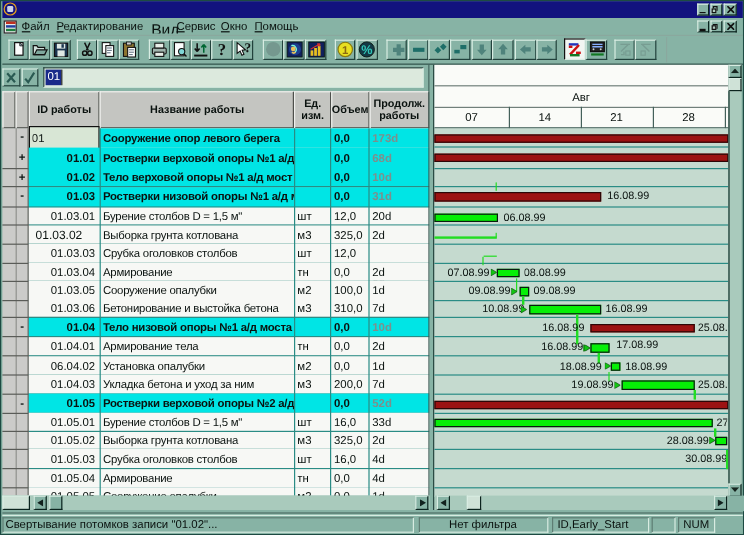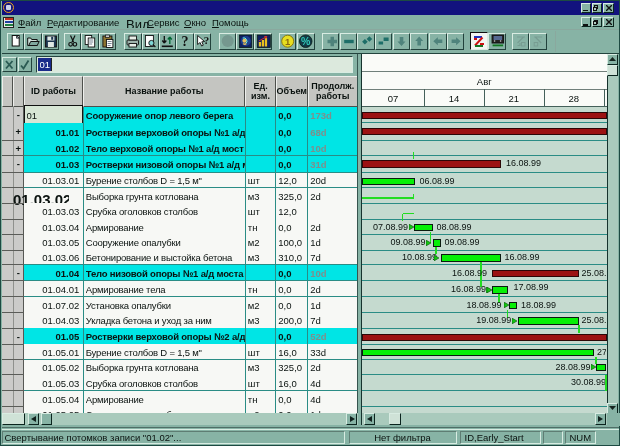--- a/index.html
+++ b/index.html
@@ -269,21 +269,21 @@
 <div class="abs" style="left:2.3px;top:171.9px;width:21.4px;height:1px;background:#5a5c58;"></div>
 <div class="abs" style="left:23.7px;top:172.5px;width:334.0px;height:15.5px;background:#f7f8f5;"></div>
 <div class="t" style="left:23.7px;top:175.25px;width:55.599999999999994px;text-align:right;font-size:9.5px;color:#0a120f;">01.03.01</div>
 <div class="t" style="left:85.8px;top:175.25px;width:159.0px;font-size:9.5px;letter-spacing:-0.2px;color:#0a120f;">Бурение столбов D = 1,5 м"</div>
 <div class="t" style="left:247.8px;top:175.25px;width:27.5px;font-size:9.5px;color:#0a120f;">шт</div>
 <div class="t" style="left:278.3px;top:175.25px;width:28.899999999999977px;font-size:9.5px;color:#0a120f;">12,0</div>
 <div class="t" style="left:310.2px;top:175.25px;width:47.0px;font-size:9.5px;color:#0a120f;">20d</div>
 <div class="abs" style="left:23.7px;top:187.4px;width:334.0px;height:1px;background:#2a8c85;"></div>
 <div class="abs" style="left:2.3px;top:187.4px;width:21.4px;height:1px;background:#5a5c58;"></div>
 <div class="abs" style="left:23.7px;top:188.0px;width:334.0px;height:15.199999999999989px;background:#f7f8f5;"></div>
-<div class="t" style="left:13px;top:190.6px;width:55.599999999999994px;text-align:right;font-size:15px;color:#0a120f;font-weight:bold;">01.03.02</div>
+<div class="t" style="left:13px;top:190.6px;width:55.599999999999994px;text-align:right;font-size:10px;color:#0a120f;">01.03.02</div>
 <div class="t" style="left:85.8px;top:190.6px;width:159.0px;font-size:9.5px;letter-spacing:-0.2px;color:#0a120f;">Выборка грунта котлована</div>
 <div class="t" style="left:247.8px;top:190.6px;width:27.5px;font-size:9.5px;color:#0a120f;">м3</div>
 <div class="t" style="left:278.3px;top:190.6px;width:28.899999999999977px;font-size:9.5px;color:#0a120f;">325,0</div>
 <div class="t" style="left:310.2px;top:190.6px;width:47.0px;font-size:9.5px;color:#0a120f;">2d</div>
 <div class="abs" style="left:23.7px;top:202.6px;width:334.0px;height:1px;background:#2a8c85;"></div>
 <div class="abs" style="left:2.3px;top:202.6px;width:21.4px;height:1px;background:#5a5c58;"></div>
 <div class="abs" style="left:23.7px;top:203.2px;width:334.0px;height:16.0px;background:#f7f8f5;"></div>
 <div class="t" style="left:23.7px;top:206.2px;width:55.599999999999994px;text-align:right;font-size:9.5px;color:#0a120f;">01.03.03</div>
 <div class="t" style="left:85.8px;top:206.2px;width:159.0px;font-size:9.5px;letter-spacing:-0.2px;color:#0a120f;">Срубка оголовков столбов</div>
 <div class="t" style="left:247.8px;top:206.2px;width:27.5px;font-size:9.5px;color:#0a120f;">шт</div>
@@ -325,21 +325,21 @@
 <div class="abs" style="left:2.3px;top:280.4px;width:21.4px;height:1px;background:#5a5c58;"></div>
 <div class="abs" style="left:23.7px;top:281.0px;width:334.0px;height:16.0px;background:#f7f8f5;"></div>
 <div class="t" style="left:23.7px;top:284.0px;width:55.599999999999994px;text-align:right;font-size:9.5px;color:#0a120f;">01.04.01</div>
 <div class="t" style="left:85.8px;top:284.0px;width:159.0px;font-size:9.5px;letter-spacing:-0.2px;color:#0a120f;">Армирование тела</div>
 <div class="t" style="left:247.8px;top:284.0px;width:27.5px;font-size:9.5px;color:#0a120f;">тн</div>
 <div class="t" style="left:278.3px;top:284.0px;width:28.899999999999977px;font-size:9.5px;color:#0a120f;">0,0</div>
 <div class="t" style="left:310.2px;top:284.0px;width:47.0px;font-size:9.5px;color:#0a120f;">2d</div>
 <div class="abs" style="left:23.7px;top:296.4px;width:334.0px;height:1px;background:#2a8c85;"></div>
 <div class="abs" style="left:2.3px;top:296.4px;width:21.4px;height:1px;background:#5a5c58;"></div>
 <div class="abs" style="left:23.7px;top:297.0px;width:334.0px;height:15.300000000000011px;background:#f7f8f5;"></div>
-<div class="t" style="left:23.7px;top:299.65px;width:55.599999999999994px;text-align:right;font-size:9.5px;color:#0a120f;">01.07.02</div>
+<div class="t" style="left:23.7px;top:299.65px;width:55.599999999999994px;text-align:right;font-size:9.5px;color:#0a120f;">06.04.02</div>
 <div class="t" style="left:85.8px;top:299.65px;width:159.0px;font-size:9.5px;letter-spacing:-0.2px;color:#0a120f;">Установка опалубки</div>
 <div class="t" style="left:247.8px;top:299.65px;width:27.5px;font-size:9.5px;color:#0a120f;">м2</div>
 <div class="t" style="left:278.3px;top:299.65px;width:28.899999999999977px;font-size:9.5px;color:#0a120f;">0,0</div>
 <div class="t" style="left:310.2px;top:299.65px;width:47.0px;font-size:9.5px;color:#0a120f;">1d</div>
 <div class="abs" style="left:23.7px;top:311.7px;width:334.0px;height:1px;background:#2a8c85;"></div>
 <div class="abs" style="left:2.3px;top:311.7px;width:21.4px;height:1px;background:#5a5c58;"></div>
 <div class="abs" style="left:23.7px;top:312.3px;width:334.0px;height:16.0px;background:#f7f8f5;"></div>
 <div class="t" style="left:23.7px;top:315.3px;width:55.599999999999994px;text-align:right;font-size:9.5px;color:#0a120f;">01.04.03</div>
 <div class="t" style="left:85.8px;top:315.3px;width:159.0px;font-size:9.5px;letter-spacing:-0.2px;color:#0a120f;">Укладка бетона и уход за ним</div>
 <div class="t" style="left:247.8px;top:315.3px;width:27.5px;font-size:9.5px;color:#0a120f;">м3</div>

